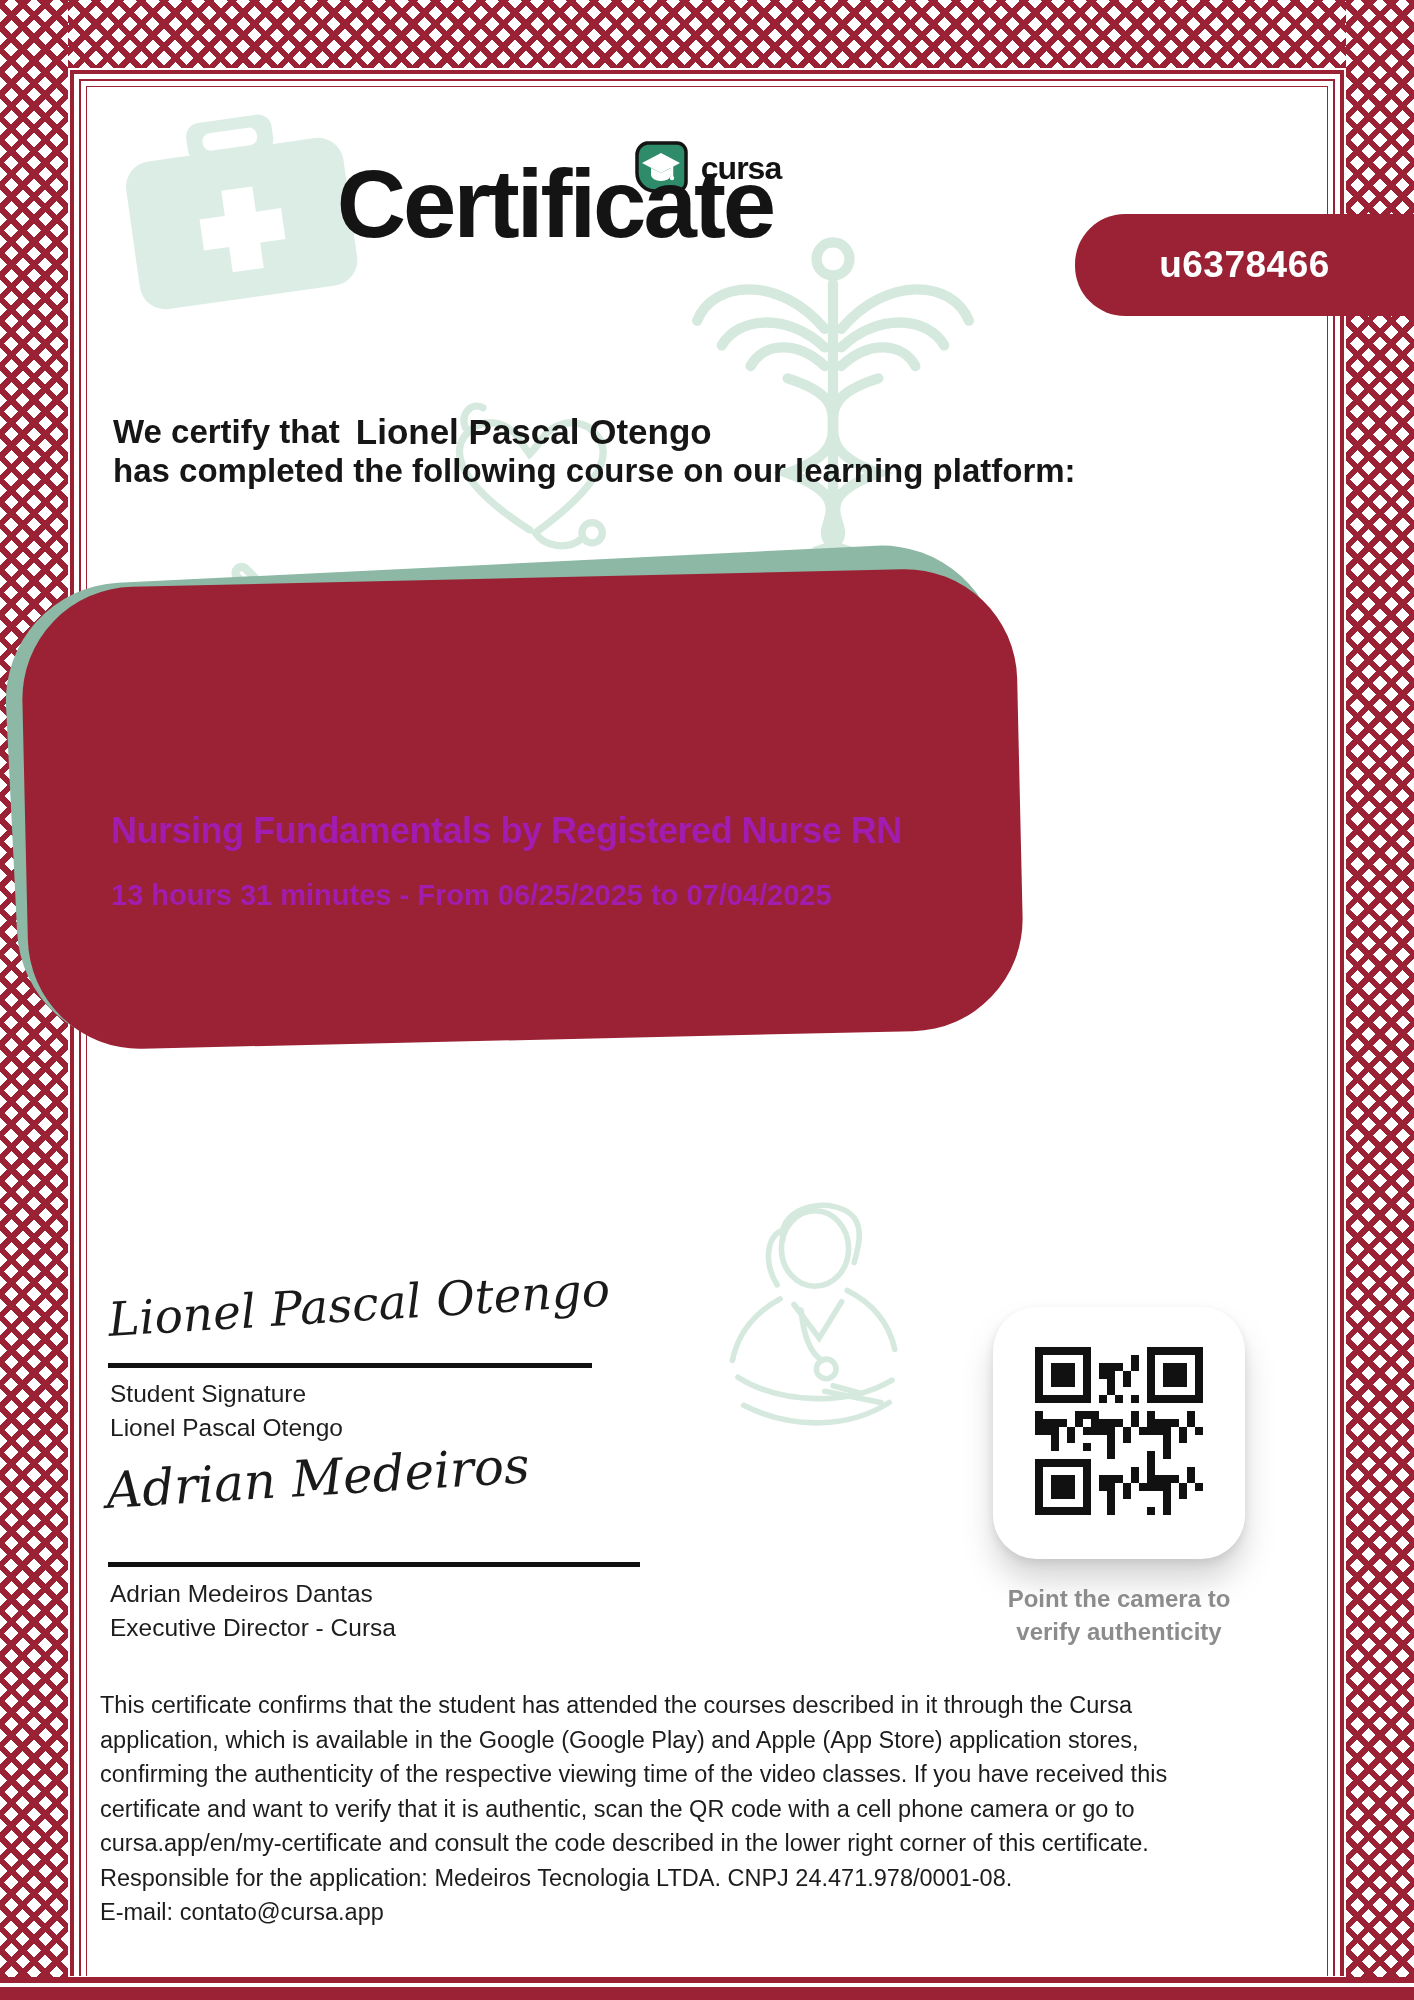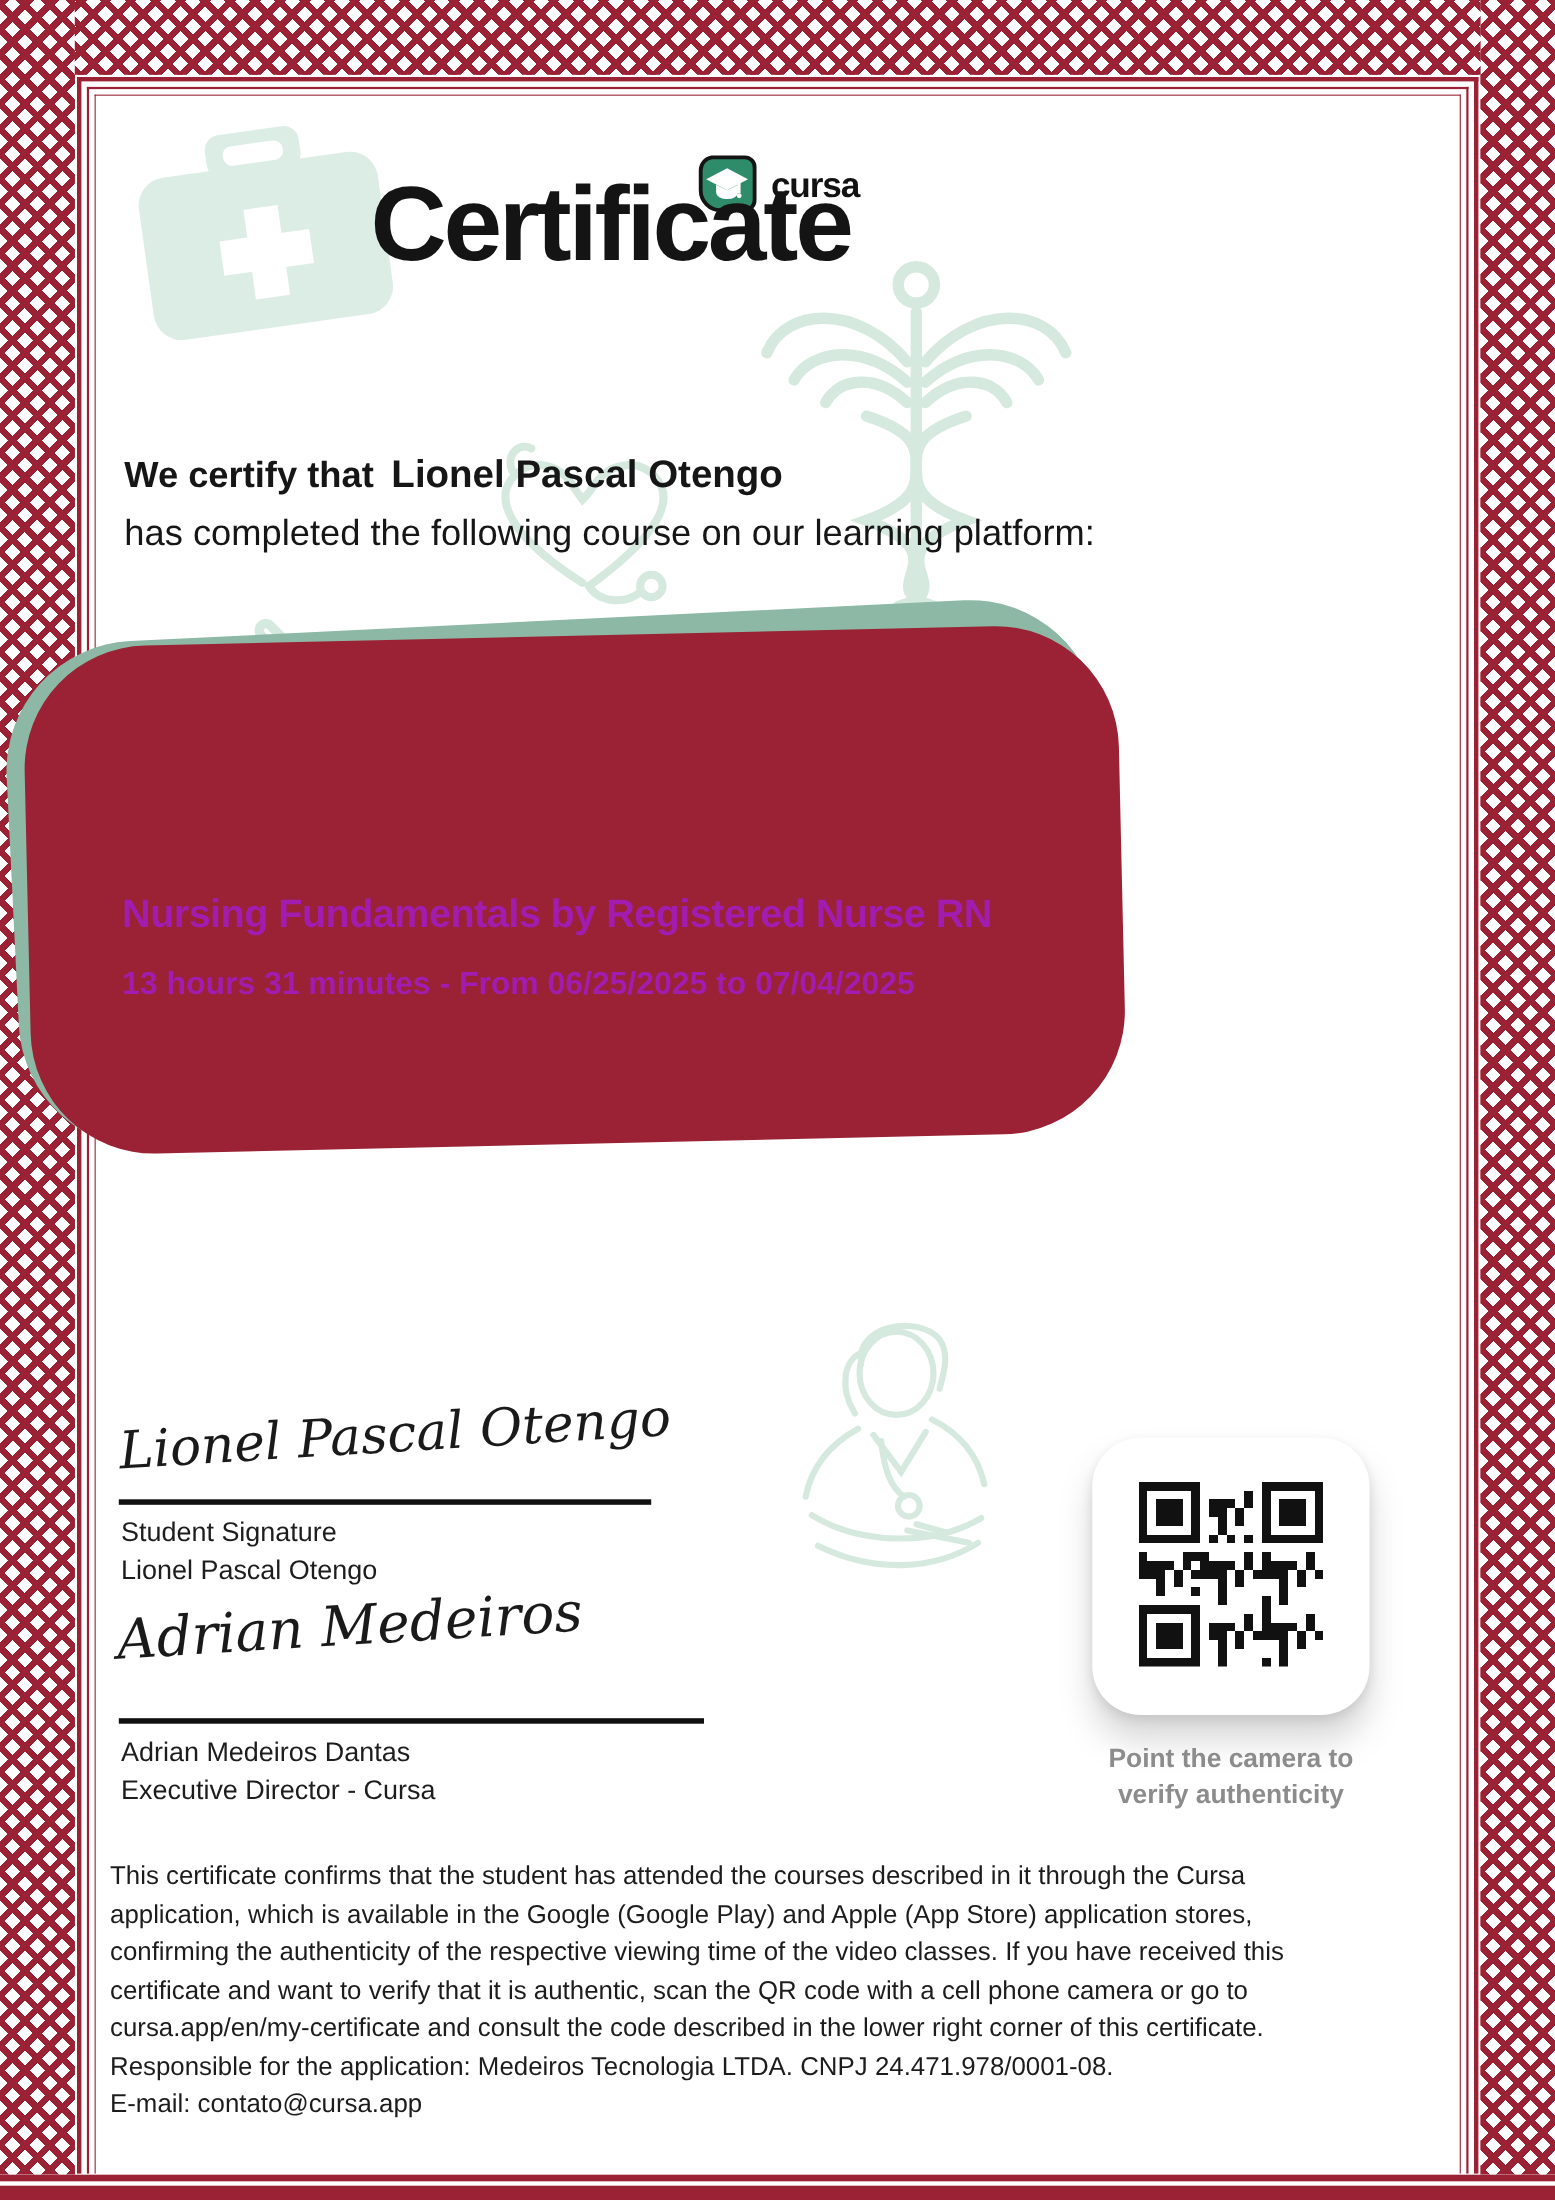--- a/index.html
+++ b/index.html
@@ -35,21 +35,21 @@
     font-size:96px;line-height:1;font-weight:900;letter-spacing:-3px;color:#141414;}
   .code-badge{position:absolute;z-index:6;left:1075px;right:0;top:214px;height:102px;
     background:#9A2234;border-radius:50px 0 0 50px;
     display:flex;align-items:center;justify-content:center;
     color:#fff;font-size:37px;font-weight:600;letter-spacing:0.5px;}
   
   .intro{position:absolute;z-index:6;left:113px;top:412px;}
   .intro .l1{display:flex;align-items:center;gap:16px;}
   .intro .prefix{font-size:33px;font-weight:700;}
   .intro .student{font-size:35px;font-weight:800;}
-  .intro .l2{margin-top:13px;font-size:33px;font-weight:400;white-space:nowrap;}
+  .intro .l2{font-size:33px;font-weight:700;white-space:nowrap;}
   
   .banner-wrap{position:absolute;z-index:5;left:25px;top:578px;width:995px;height:462px;}
   .banner-green{position:absolute;inset:0;background:#8CB8A5;border-radius:118px;
     transform:translate(-14px,-14px) rotate(-2.8deg);}
   .banner-red{position:absolute;inset:0;background:#9A2234;border-radius:112px;
     transform:rotate(-1.3deg);}
   .banner-text{position:absolute;left:86px;top:232px;color:#a21caf;}
   .banner-title{font-size:36px;font-weight:700;letter-spacing:-0.5px;white-space:nowrap;}
   .banner-sub{margin-top:27px;font-size:29px;font-weight:700;white-space:nowrap;}
   
@@ -181,20 +181,23 @@
       <polygon points="28,13 47,23 28,33 9,23" fill="#ffffff"></polygon>
       <path d="M18,28 v7 a10,6 0 0 0 20,0 v-7 l-10,5 z" fill="#ffffff"></path>
       <line x1="39" y1="25" x2="39" y2="36" stroke="#ffffff" stroke-width="2.5"></line>
       <circle cx="39" cy="38" r="2.2" fill="#ffffff"></circle>
     </svg>
     <span class="logo-brand">cursa</span>
   </div>
 
   <div class="cert-title">Certificate</div>
 
+  <div class="code-badge">
+    <span>u6378466</span>
+  </div>
 
   <div class="intro">
     <div class="l1">
       <span class="prefix">We certify that</span>
       <span class="student">Lionel Pascal Otengo</span>
     </div>
     <div class="l2">has completed the following course on our learning platform:</div>
   </div>
 
   <div class="banner-wrap">

